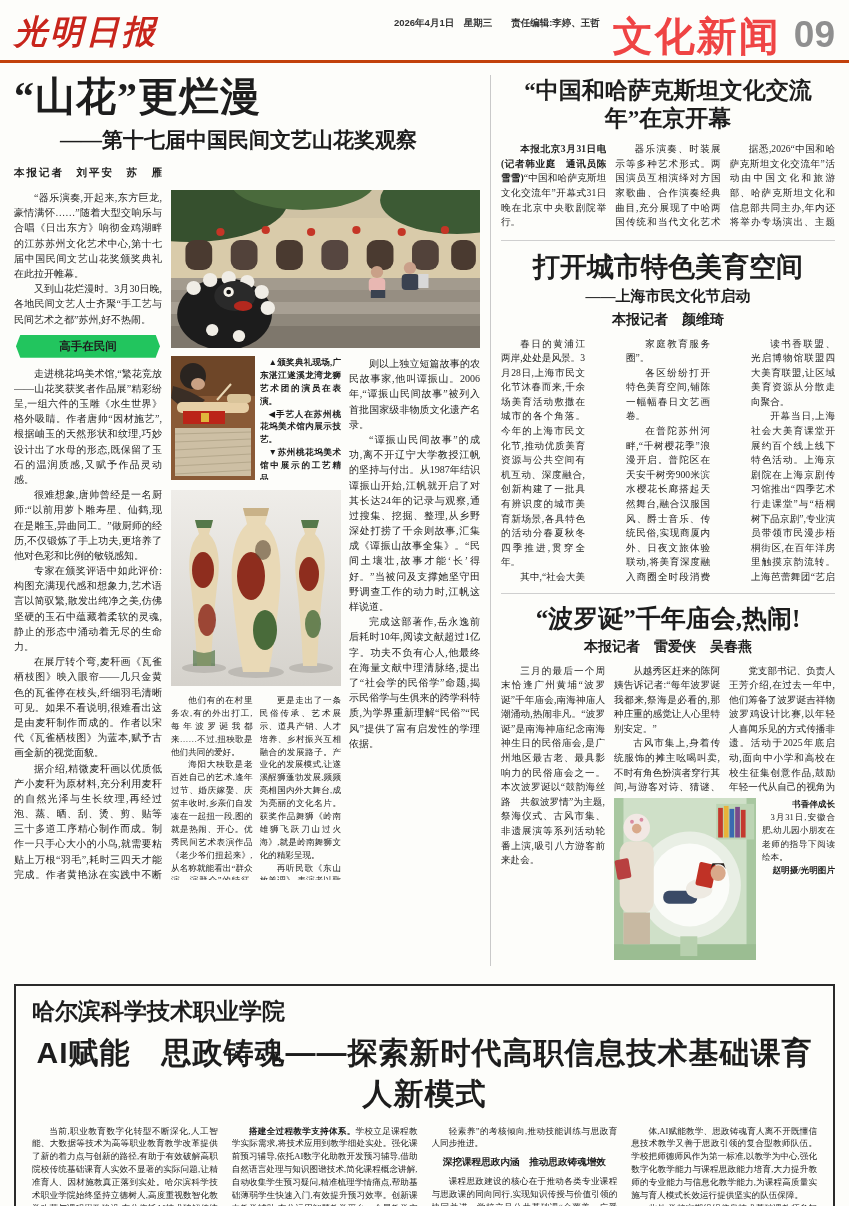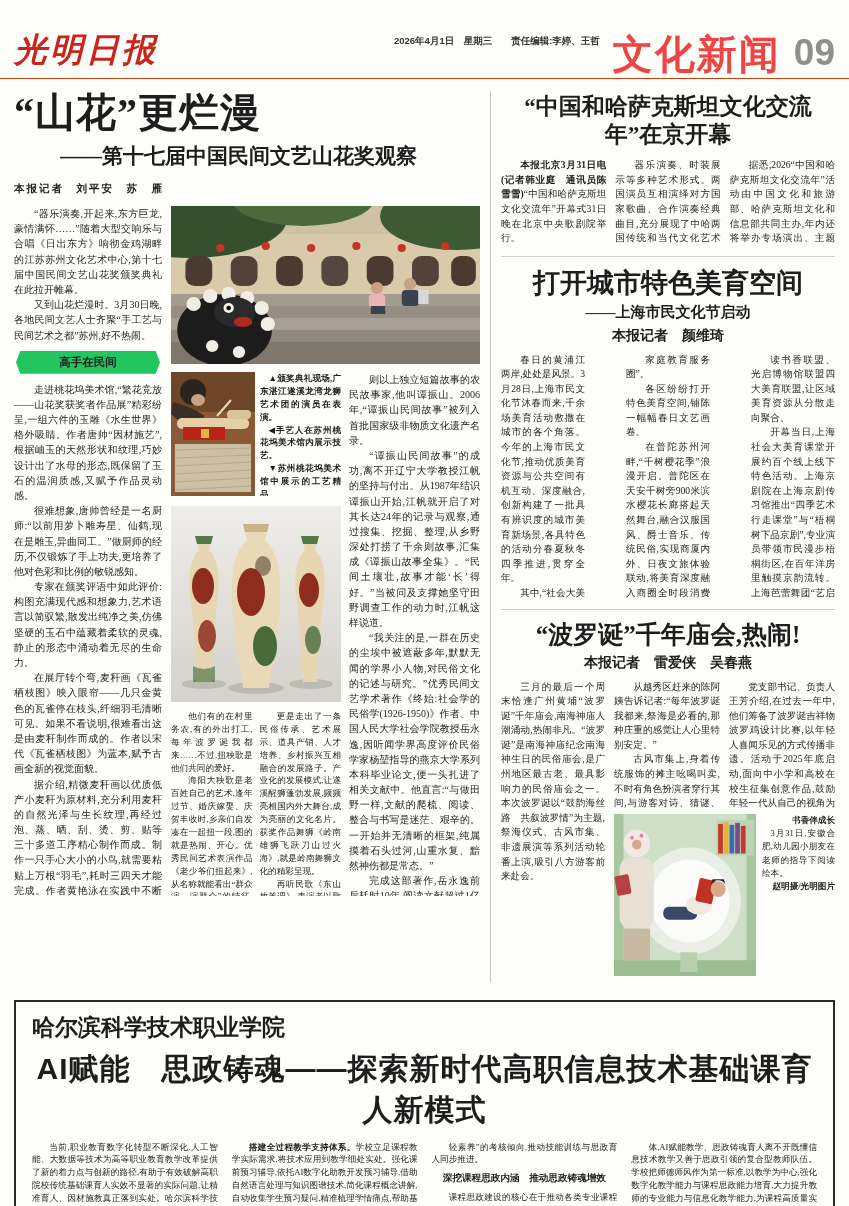--- a/index.html
+++ b/index.html
@@ -1,20 +1,20 @@
 <!DOCTYPE html>
 <html><head>
 <meta charset="utf-8">
 <style>
   html,body{margin:0;padding:0;background:#e9e9e9;}
   .page{width:849px;height:1206px;margin:0 auto;background:#fdfdfa;overflow:hidden;
         font-family:"Liberation Serif","DejaVu Serif",serif;color:#1d1d1d;box-sizing:border-box;}
   
   .masthead{display:flex;justify-content:space-between;align-items:flex-end;
-            padding:28px 14px 5px;border-bottom:1px solid #c2410c;}
+            padding:10px 14px 5px;border-bottom:3px solid #c2410c;}
   .logo{font-size:33px;color:#c8251c;font-weight:bold;font-style:italic;letter-spacing:3px;}
   .head-right{display:flex;gap:13px;}
   .dateline{font-size:9.5px;font-weight:bold;color:#333;margin-bottom:7px;
             font-family:"Liberation Sans",sans-serif;}
   .section-name{font-size:40px;font-weight:900;color:#ef4444;line-height:.95;
             font-family:"Liberation Sans",sans-serif;letter-spacing:2px;}
   .page-no{font-size:37px;color:#8f8f8f;font-weight:bold;line-height:.95;
             font-family:"Liberation Sans",sans-serif;}
   
   .content{display:flex;gap:10px;padding:12px 14px 0;}
@@ -229,21 +229,20 @@
                 <div class="col sc">
                     <p>更是走出了一条民俗传承、艺术展示、道具产销、人才培养、乡村振兴互相融合的发展路子。产业化的发展模式,让遂溪醒狮蓬勃发展,频频亮相国内外大舞台,成为亮丽的文化名片。获奖作品舞狮《岭南雄狮飞跃刀山过火海》,就是岭南舞狮文化的精彩呈现。</p>
                     <p>再听民歌《东山放羊调》,表演者以歌传情、相互逗趣,山野韵味和生活气息扑面而来,带给人纯净而深远的艺术享受。还有民歌《牛牯淮》,以田间对歌铺展出客家男女同耕同乐、共唱丰年的美好画卷。鼓舞鼓乐《丰收时,农乐长鼓——庆丰乐》,尽显朝鲜族鼓乐的豪迈灵动,展示出人民昂扬向上的精神风貌。</p>
                   </div>
               </div>
             </div>
 
             <div class="col mcol4">
                 <p>则以上独立短篇故事的农民故事家,他叫谭振山。2006年,“谭振山民间故事”被列入首批国家级非物质文化遗产名录。</p>
                 <p>“谭振山民间故事”的成功,离不开辽宁大学教授江帆的坚持与付出。从1987年结识谭振山开始,江帆就开启了对其长达24年的记录与观察,通过搜集、挖掘、整理,从乡野深处打捞了千余则故事,汇集成《谭振山故事全集》。“民间土壤壮,故事才能‘长’得好。”当被问及支撑她坚守田野调查工作的动力时,江帆这样说道。</p>
-                <p>“我关注的是,一群在历史的尘埃中被遮蔽多年,默默无闻的学界小人物,对民俗文化的记述与研究。”优秀民间文艺学术著作《终始:社会学的民俗学(1926-1950)》作者、中国人民大学社会学院教授岳永逸,因听闻学界高度评价民俗学家杨堃指导的燕京大学系列本科毕业论文,便一头扎进了相关文献中。他直言:“与做田野一样,文献的爬梳、阅读、整合与书写是迷茫、艰辛的。一开始并无清晰的框架,纯属摸着石头过河,山重水复、黯然神伤都是常态。”</p>
                 <p>完成这部著作,岳永逸前后耗时10年,阅读文献超过1亿字。功夫不负有心人,他最终在海量文献中理清脉络,提出了“社会学的民俗学”命题,揭示民俗学与生俱来的跨学科特质,为学界重新理解“民俗”“民风”提供了富有启发性的学理依据。</p>
               </div>
           </div>
         </div>
       </div>
     </section>
 
     <div class="vdiv"></div>
 
     <aside class="right-rail">

